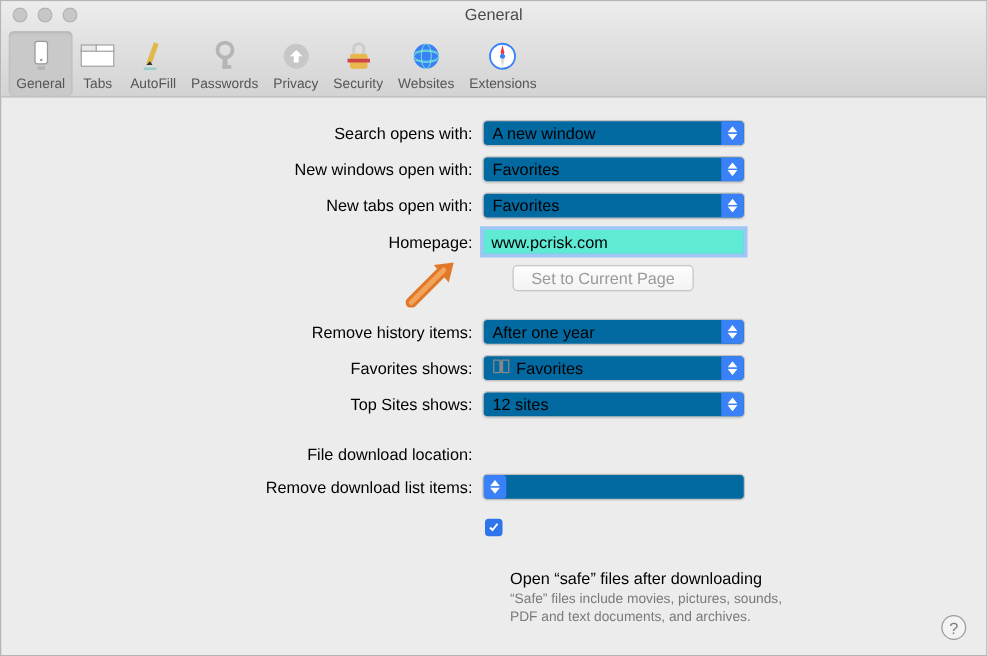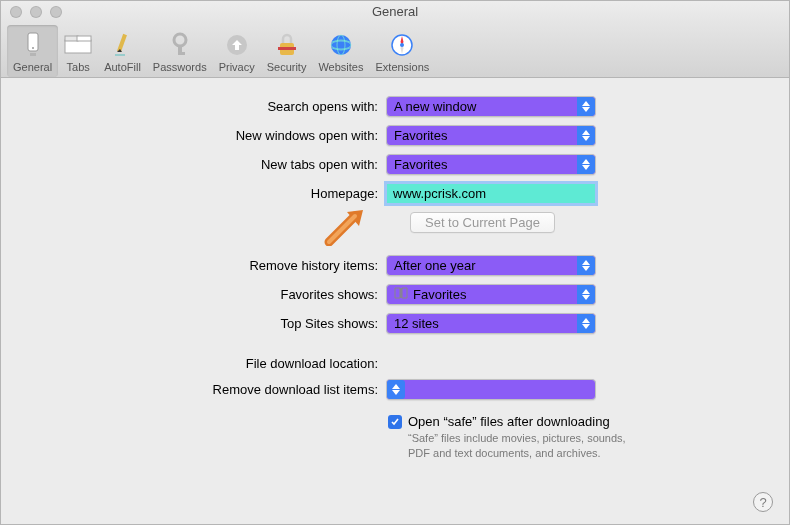--- a/index.html
+++ b/index.html
@@ -81,21 +81,21 @@
   padding-right: 8px;
   font-size: 13px;
   color: #000;
 }
 .control { width: 210px; }
 .select {
   position: relative;
   display: flex;
   align-items: center;
   height: 21px;
-  background: #8b5cf6;
+  background: #0369a1;
   border: 0.5px solid #c1c1c1;
   border-radius: 4px;
   box-shadow: 0 0.5px 1px rgba(0,0,0,0.08);
   font-size: 13px;
   overflow: hidden;
 }
 .select .sval { flex: 1; padding: 0 7px; display:flex; align-items:center; gap:5px; }
 .select .arrows {
   width: 18px;
   height: 100%;
@@ -144,21 +144,21 @@
   margin-top: 14px;
 }
 .checkbox-row .pad { width: 357px; }
 .cb {
   width: 14px; height: 14px; border-radius: 3px;
   background: #2f74ea;
   display: inline-flex; align-items:center; justify-content:center;
   margin-right: 6px;
   margin-top: 1px;
 }
-.cbtext { font-size: 13px; }
+.cbtext { font-size: 13px; margin-top: 41px; }
 .cbdesc { font-size: 11px; color: #7a7a7a; margin-top: 2px; max-width: 240px; line-height: 1.35; }
 .arrow {
   position: absolute;
   left: 320px;
   top: 128px;
   pointer-events: none;
 }
 .help {
   position: absolute;
   right: 16px;

